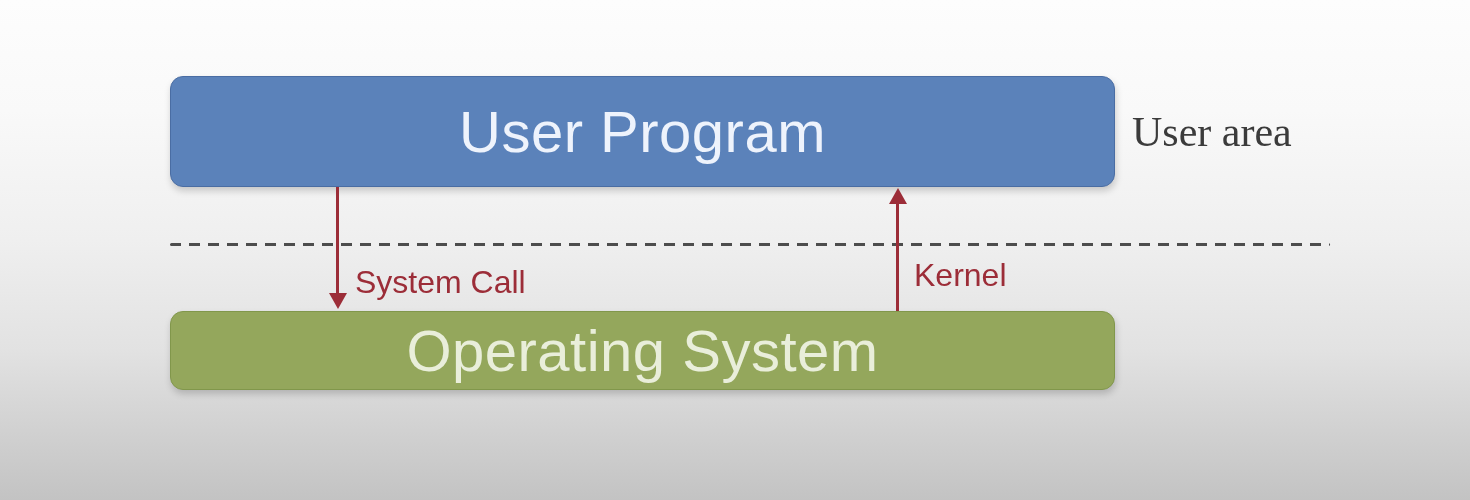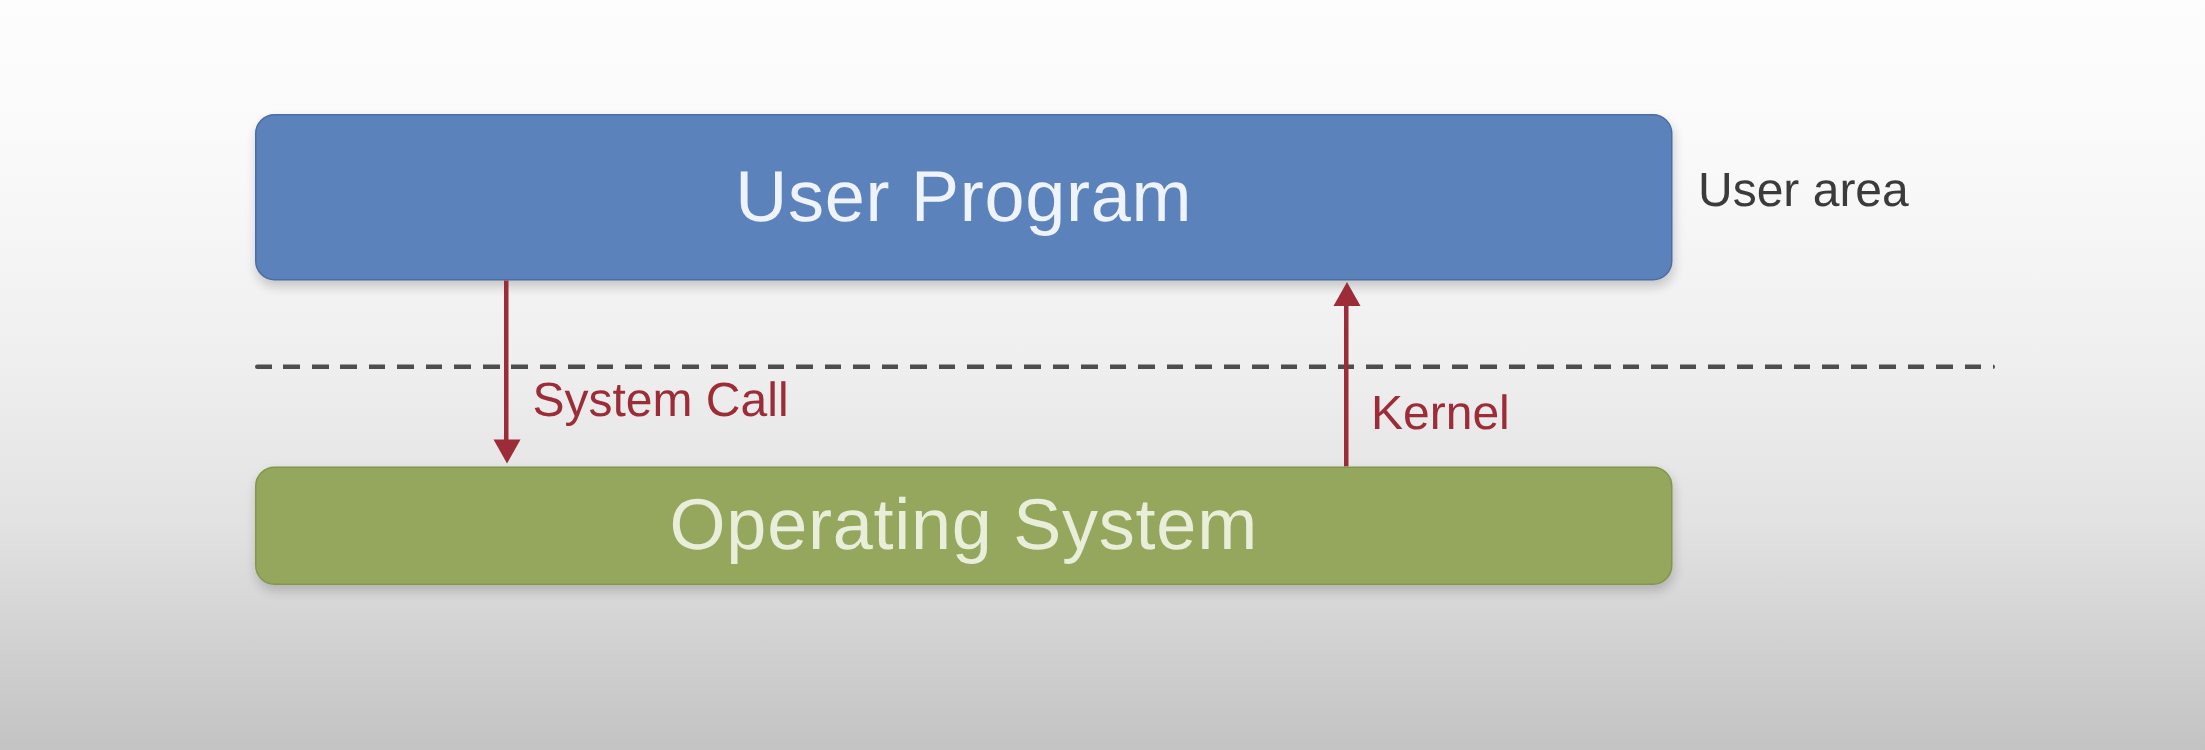--- a/index.html
+++ b/index.html
@@ -41,34 +41,35 @@
     background: var(--user-program-fill, #5b82ba);
     border: 1px solid var(--user-program-border, #4a6da3);
   }
   .box-os {
     top: 311px;
     height: 79px;
     background: var(--operating-system-fill, #94a75c);
     border: 1px solid var(--operating-system-border, #81974b);
   }
   .box-label {
-    font-size: 48px;
+    font-size: 58px;
     letter-spacing: 0.5px;
     white-space: nowrap;
   }
   .box-user .box-label { color: #eef3fc; }
   .box-os .box-label   { color: #e9eeda; }
 
   
   .area-label {
     position: absolute;
     left: 1132px;
-    font-size: 32px;
+    font-size: 42px;
     color: var(--area-label-color, #3b3b3b);
     white-space: nowrap;
+    font-family: Liberation Serif, serif;
   }
   .area-label-user   { top: 108px; }
   .area-label-kernel { top: 342px; }
 
   
   .boundary {
     position: absolute;
     left: 170px;
     top: 243px;
     width: 1160px;
@@ -107,21 +108,21 @@
     top: 188px;
     border-bottom: 16px solid var(--arrow-color, #9c2d38);
   }
 
   .arrow-label {
     position: absolute;
     font-size: 32px;
     color: var(--arrow-color, #9c2d38);
     white-space: nowrap;
   }
-  .label-syscall { left: 355px; top: 248px; }
+  .label-syscall { left: 355px; top: 264px; }
   .label-return  { left: 914px; top: 257px; }
 </style>
 </head>
 <body>
 
 <div class="stage">
 
   <div class="box box-user">
     <span class="box-label">User Program</span>
   </div>

